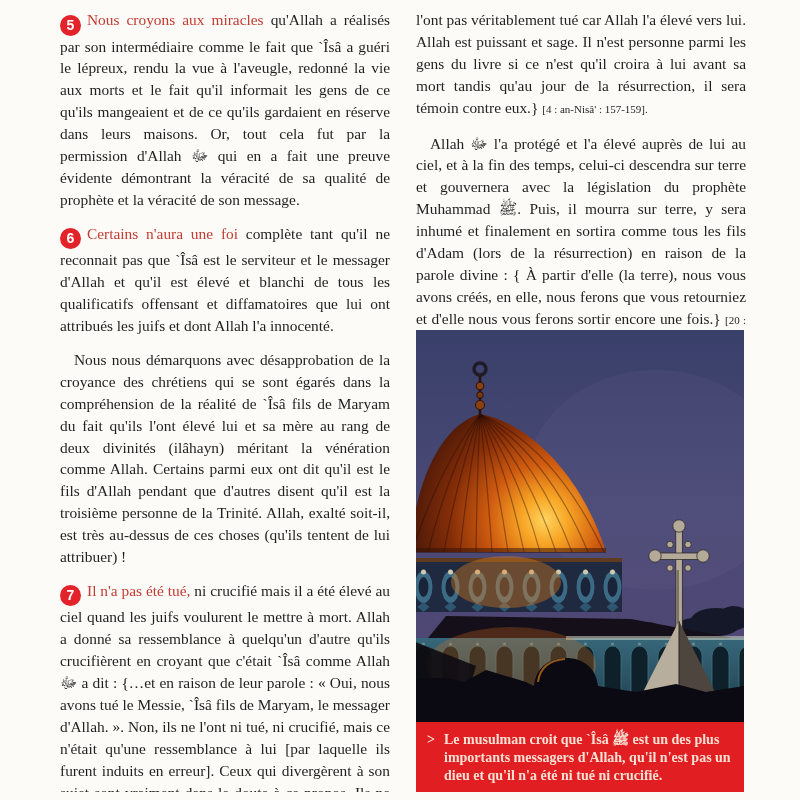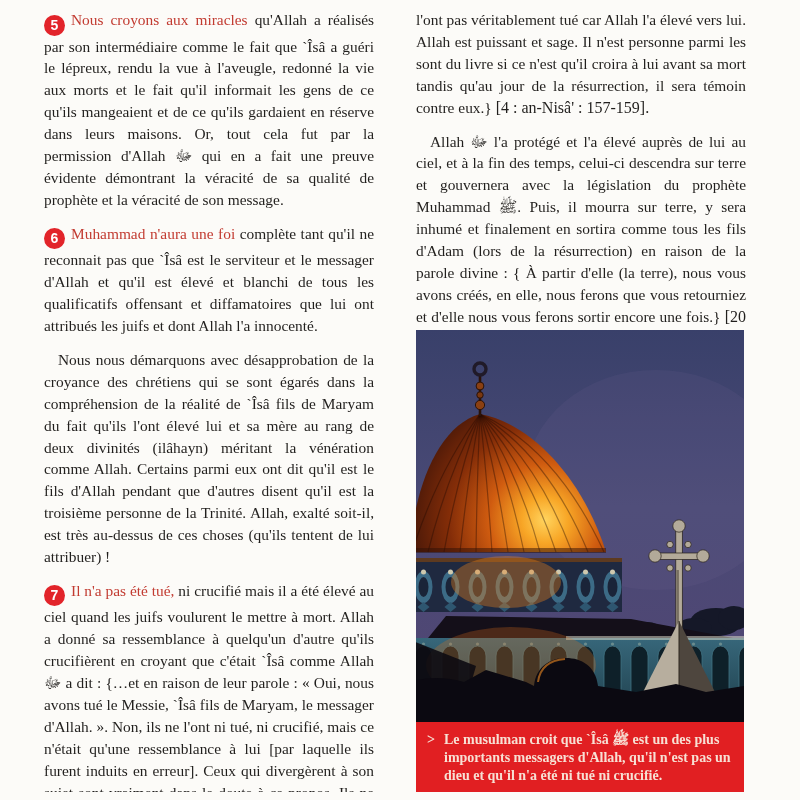--- a/index.html
+++ b/index.html
@@ -3,68 +3,68 @@
 <meta charset="utf-8">
 <style>
   html,body { margin:0; padding:0; }
   .page {
     position:relative; width:800px; height:800px;
     background:#fcfbf8; overflow:hidden;
     font-family:"Liberation Serif", serif;
     color:#211f1d;
   }
   .col { position:absolute; top:9px; width:330px; }
-  .col-left  { left:44px;  height:783px; overflow:hidden; }
+  .col-left  { left:60px;  height:783px; overflow:hidden; }
   .col-right { left:416px; }
   p.body {
     margin:0 0 12px 0;
     font-size:15.4px; line-height:21.9px;
     text-align:justify; hyphens:auto;
   }
   p.indent { text-indent:14px; }
   .badge {
     display:inline-block; width:21px; height:21px; border-radius:50%;
     background:#e2242a; color:#ffffff;
     font-family:"Liberation Sans", sans-serif; font-weight:bold;
     font-size:14px; line-height:21px; text-align:center;
     vertical-align:-4.5px; margin-right:6px; text-indent:0;
   }
   .hd { color:#c23b31; }
-  .ref { font-size:16px;font-family:Liberation Serif, serif; }
+  .ref { font-size:11px;font-family:Liberation Serif, serif; }
   figure.figure { position:absolute; left:416px; top:330px; width:328px; margin:0; }
   figure.figure svg { display:block; width:328px; height:392px; }
   figcaption {
     position:relative; box-sizing:border-box;
     width:328px; height:70px; overflow:hidden;
     background:#e11f22; color:#f7e0d4;
     font-weight:bold; font-size:14px; line-height:18.2px;
     padding:9px 12px 8px 28px; text-align:left;
   }
   .cap-marker { position:absolute; left:11px; top:9px; }
 </style>
 </head>
 <body>
 
 <div class="page">
 
   <div class="col col-left">
 
     <p class="body"><span class="badge">5</span><span class="hd">Nous croyons aux miracles</span> <span>qu'Allah a réalisés par son intermédiaire comme le fait que `Îsâ a guéri le lépreux, rendu la vue à l'aveugle, redonné la vie aux morts et le fait qu'il informait les gens de ce qu'ils mangeaient et de ce qu'ils gardaient en réserve dans leurs maisons. Or, tout cela fut par la permission d'Allah ﷻ qui en a fait une preuve évidente démontrant la véracité de sa qualité de prophète et la véracité de son message.</span></p>
 
-    <p class="body"><span class="badge">6</span><span class="hd">Muhammad n'aura une foi</span> <span>complète tant qu'il ne reconnait pas que `Îsâ est le serviteur et le messager d'Allah et qu'il est élevé et blanchi de tous les qualificatifs offensant et diffamatoires que lui ont attribués les juifs et dont Allah l'a innocenté.</span></p>
+    <p class="body"><span class="badge">6</span><span class="hd">Certains n'aura une foi</span> <span>complète tant qu'il ne reconnait pas que `Îsâ est le serviteur et le messager d'Allah et qu'il est élevé et blanchi de tous les qualificatifs offensant et diffamatoires que lui ont attribués les juifs et dont Allah l'a innocenté.</span></p>
 
     <p class="body indent"><span>Nous nous démarquons avec désapprobation de la croyance des chrétiens qui se sont égarés dans la compréhension de la réalité de `Îsâ fils de Maryam du fait qu'ils l'ont élevé lui et sa mère au rang de deux divinités (ilâhayn) méritant la vénération comme Allah. Certains parmi eux ont dit qu'il est le fils d'Allah pendant que d'autres disent qu'il est la troisième personne de la Trinité. Allah, exalté soit-il, est très au-dessus de ces choses (qu'ils tentent de lui attribuer) !</span></p>
 
     <p class="body"><span class="badge">7</span><span class="hd">Il n'a pas été tué,</span> <span>ni crucifié mais il a été élevé au ciel quand les juifs voulurent le mettre à mort. Allah a donné sa ressemblance à quelqu'un d'autre qu'ils crucifièrent en croyant que c'était `Îsâ comme Allah ﷻ a dit : {…et en raison de leur parole : « Oui, nous avons tué le Messie, `Îsâ fils de Maryam, le messager d'Allah. ». Non, ils ne l'ont ni tué, ni crucifié, mais ce n'était qu'une ressemblance à lui [par laquelle ils furent induits en erreur]. Ceux qui divergèrent à son sujet sont vraiment dans le doute à ce propos. Ils ne disposent à ce sujet d'aucune connaissance certaine, seulement des conjectures qu'ils suivent. Non, ils ne</span></p>
 
   </div>
 
   <div class="col col-right">
 
-    <p class="body"><span>l'ont pas véritablement tué car Allah l'a élevé vers lui. Allah est puissant et sage. Il n'est personne parmi les sont du livre si ce n'est qu'il croira à lui avant sa mort tandis qu'au jour de la résurrection, il sera témoin contre eux.}</span> <span class="ref">[4 : an-Nisâ' : 157-159].</span></p>
+    <p class="body"><span>l'ont pas véritablement tué car Allah l'a élevé vers lui. Allah est puissant et sage. Il n'est personne parmi les gens du livre si ce n'est qu'il croira à lui avant sa mort tandis qu'au jour de la résurrection, il sera témoin contre eux.}</span> <span class="ref">[4 : an-Nisâ' : 157-159].</span></p>
 
     <p class="body indent"><span>Allah ﷻ l'a protégé et l'a élevé auprès de lui au ciel, et à la fin des temps, celui-ci descendra sur terre et gouvernera avec la législation du prophète Muhammad ﷺ. Puis, il mourra sur terre, y sera inhumé et finalement en sortira comme tous les fils d'Adam (lors de la résurrection) en raison de la parole divine : { À partir d'elle (la terre), nous vous avons créés, en elle, nous ferons que vous retourniez et d'elle nous vous ferons sortir encore une fois.}</span> <span class="ref">[20 : Ṭâ-Hâ : 55].</span></p>
 
   </div>
 
   <figure class="figure">
     <svg viewBox="0 0 328 392" aria-hidden="false">
       <title>Dome of the Rock glowing gold at dusk, with the silhouette of a church cross and steeple in the foreground</title>
       <defs>
         <linearGradient id="sky" x1="0" y1="0" x2="0" y2="1">

